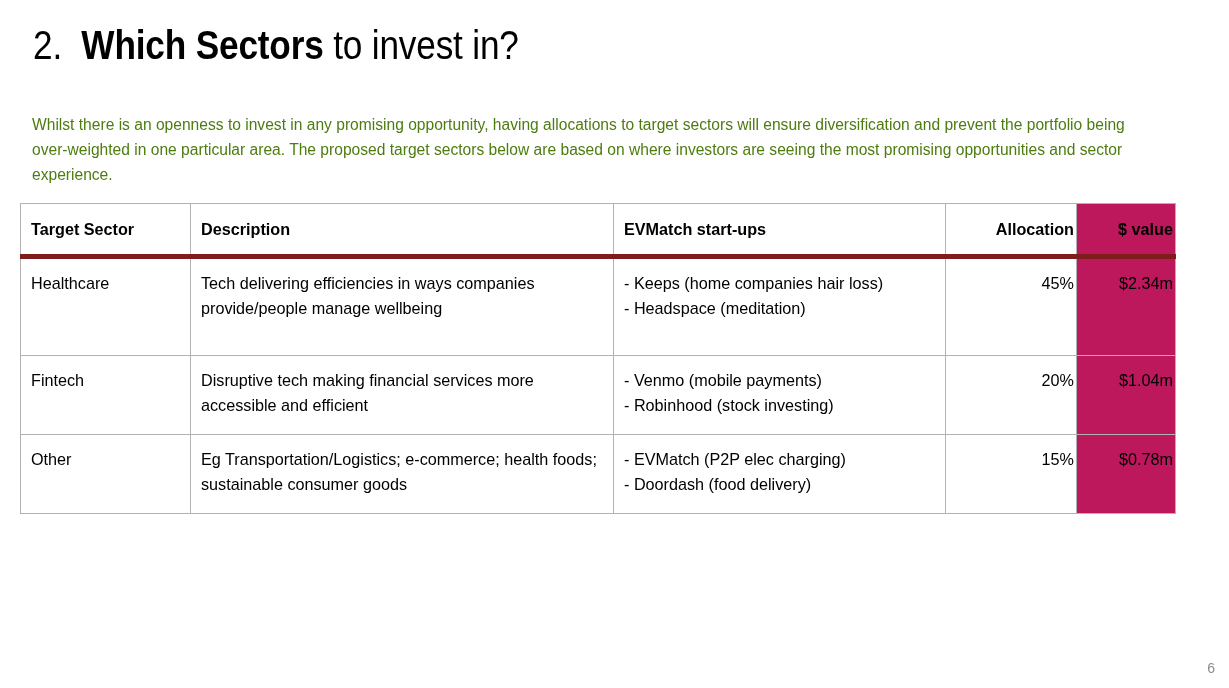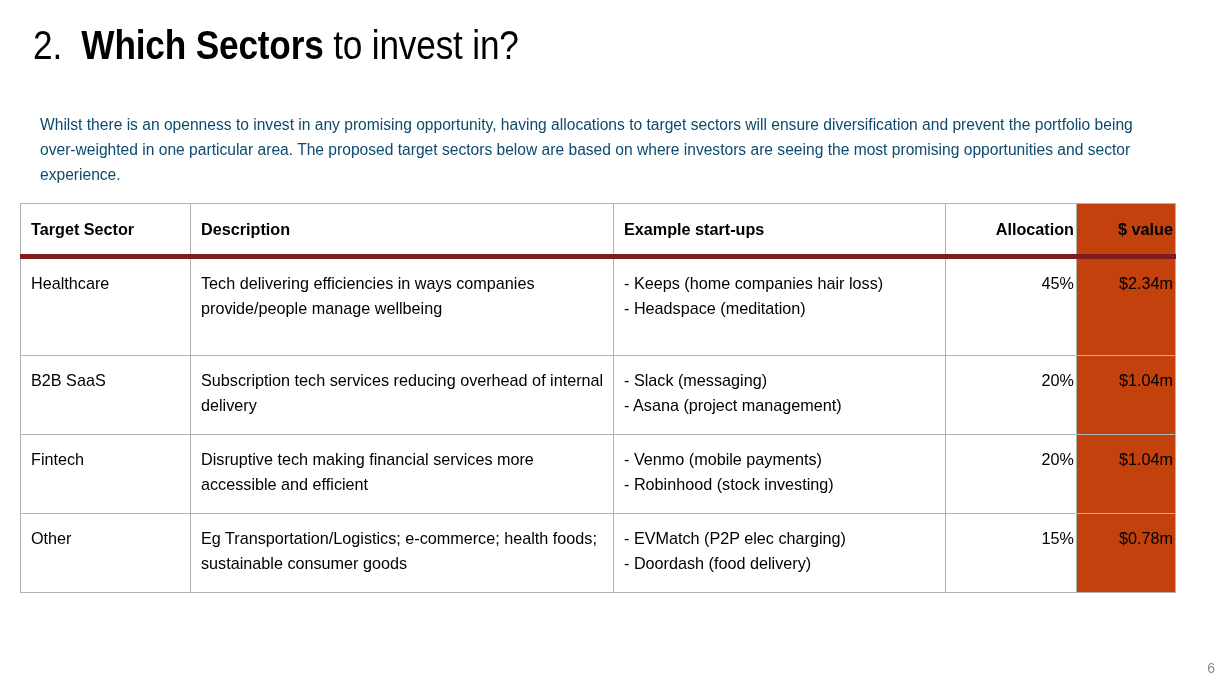--- a/index.html
+++ b/index.html
@@ -39,26 +39,26 @@
   .slide-title .strong {
     font-weight: 700;
   }
   .slide-title .rest {
     font-weight: 400;
   }
 
   
   .intro {
     position: absolute;
-    left: 40px;
+    left: 32px;
     top: 96px;
     width: 1110px;
     font-size: 15.6px;
     line-height: 25px;
-    color: #0c4a6e;
+    color: #4d7c0f;
   }
 
   
   .sector-table {
     position: absolute;
     left: 20px;
     top: 203px;
     width: 1155px;
     border-collapse: collapse;
     table-layout: fixed;
@@ -96,21 +96,21 @@
   }
   .cell.multiline {
     white-space: pre-line;
   }
 
   .row-h      { height: 50px; }
   .row-tall   { height: 99px; border-radius: 28px; }
   .row-med    { height: 79px; }
   .row-total  { height: 51px; }
 
-  .green { background: #c2410c; }
+  .green { background: #be185d; }
 
   .hdr-border-bottom td, .hdr-border-bottom th {
     border-bottom: 5px solid #7f1d1d;
   }
 
   
   .page-number {
     position: absolute;
     right: 14px;
     bottom: 12px;
@@ -138,21 +138,21 @@
 
   <thead>
     <tr class="row-h hdr-border-bottom">
       <th>
         <div class="cell head">Target Sector</div>
       </th>
       <th>
         <div class="cell head">Description</div>
       </th>
       <th>
-        <div class="cell head">Example start-ups</div>
+        <div class="cell head">EVMatch start-ups</div>
       </th>
       <th class="">
         <div class="cell head center">Allocation</div>
       </th>
       <th class="green">
         <div class="cell head center">$ value</div>
       </th>
     </tr>
   </thead>
 
@@ -170,60 +170,42 @@
 - Headspace (meditation)</div>
       </td>
       <td>
         <div class="cell center">45%</div>
       </td>
       <td class="green">
         <div class="cell center">$2.34m</div>
       </td>
     </tr>
 
+
     <tr class="row-med">
       <td>
-        <div class="cell">B2B SaaS</div>
-      </td>
-      <td>
-        <div class="cell">Subscription tech services reducing overhead of internal delivery</div>
-      </td>
-      <td>
-        <div class="cell multiline">- Slack (messaging)
-- Asana (project management)</div>
+        <div class="cell">Fintech</div>
+      </td>
+      <td>
+        <div class="cell">Disruptive tech making financial services more accessible and efficient</div>
+      </td>
+      <td>
+        <div class="cell multiline">- Venmo (mobile payments)
+- Robinhood (stock investing)</div>
       </td>
       <td>
         <div class="cell center">20%</div>
       </td>
       <td class="green">
         <div class="cell center">$1.04m</div>
       </td>
     </tr>
 
     <tr class="row-med">
       <td>
-        <div class="cell">Fintech</div>
-      </td>
-      <td>
-        <div class="cell">Disruptive tech making financial services more accessible and efficient</div>
-      </td>
-      <td>
-        <div class="cell multiline">- Venmo (mobile payments)
-- Robinhood (stock investing)</div>
-      </td>
-      <td>
-        <div class="cell center">20%</div>
-      </td>
-      <td class="green">
-        <div class="cell center">$1.04m</div>
-      </td>
-    </tr>
-
-    <tr class="row-med">
-      <td>
         <div class="cell">Other</div>
       </td>
       <td>
         <div class="cell">Eg Transportation/Logistics; e-commerce; health foods; sustainable consumer goods</div>
       </td>
       <td>
         <div class="cell multiline">- EVMatch (P2P elec charging)
 - Doordash (food delivery)</div>
       </td>
       <td>

